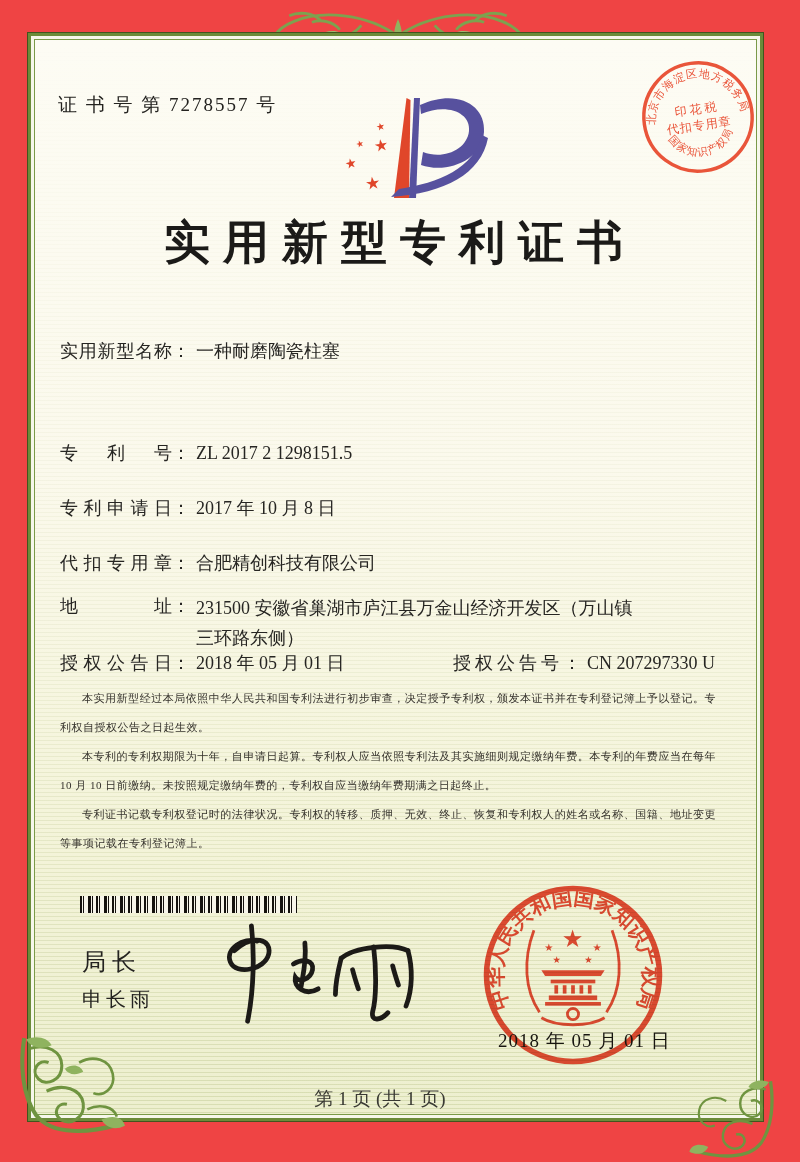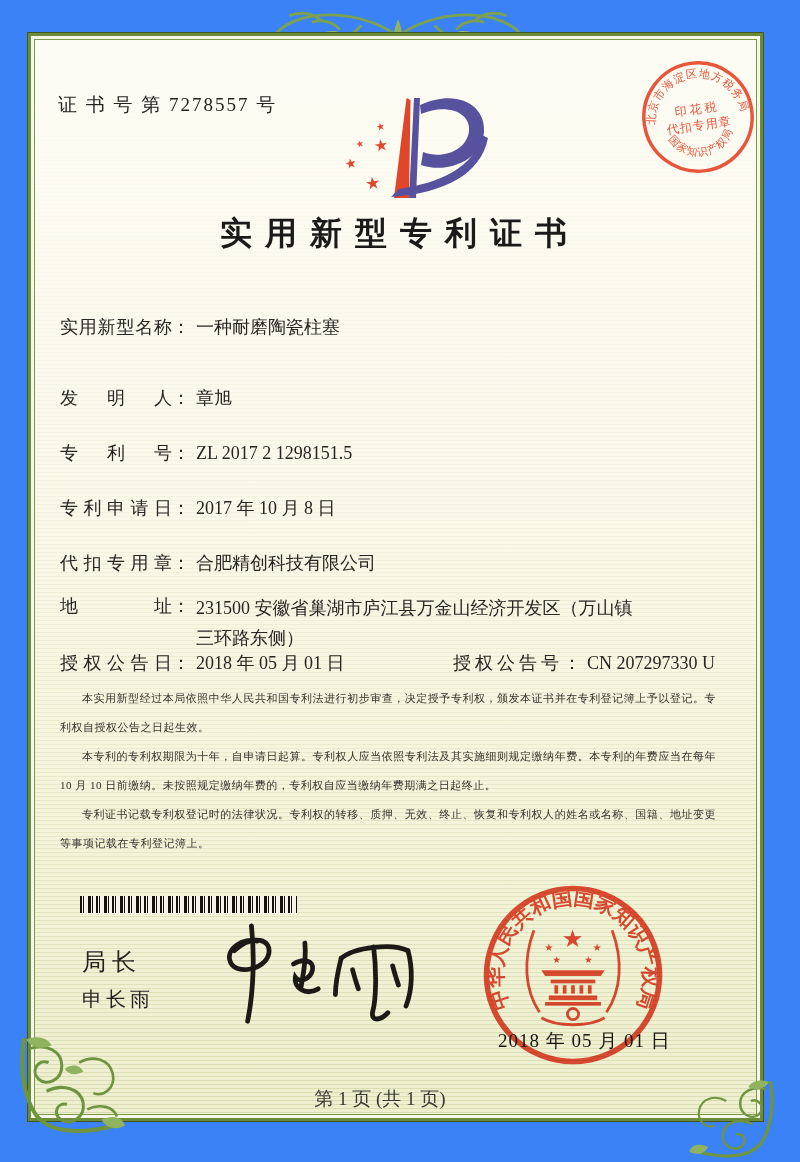--- a/index.html
+++ b/index.html
@@ -1,31 +1,31 @@
 <!DOCTYPE html>
 <html><head>
 <meta charset="utf-8">
 <style>
   html,body{margin:0;padding:0;background:#ffffff;}
-  .page{position:relative;width:800px;height:1162px;margin:0 auto;background:#3b82f6;
+  .page{position:relative;width:800px;height:1162px;margin:0 auto;background:#ef4444;
         overflow:hidden;font-family:"Liberation Serif",serif;color:#2b2a26;}
   
   .cert-frame{position:absolute;left:28px;top:33px;width:729px;height:1082px;
         border:3px solid #6b8b39;outline:1px solid #42551e;
         box-shadow:inset 0 0 0 3px rgba(253,252,244,.95), inset 0 0 0 4px #7a9a48;}
   .cert-bg{position:absolute;inset:4px;
         background:linear-gradient(180deg,#fdfcf4 0%,#fbf9ec 40%,#f4f4da 72%,#edefcf 100%);}
   .cert-bg::after{content:"";position:absolute;inset:0;
         background:repeating-linear-gradient(180deg,rgba(150,165,90,.25) 0 1px,transparent 1px 4px);
         -webkit-mask-image:linear-gradient(180deg,transparent 0%,rgba(0,0,0,.35) 55%,#000 100%);
         mask-image:linear-gradient(180deg,transparent 0%,rgba(0,0,0,.35) 55%,#000 100%);}
   
   .cert-no{position:absolute;left:58px;top:92px;font-size:19px;letter-spacing:2px;color:#242320;}
   .cert-title{position:absolute;left:0;top:212px;width:800px;text-align:center;
-        font-size:32px;font-weight:bold;letter-spacing:13px;color:#1b1a18;}
+        font-size:46px;font-weight:bold;letter-spacing:13px;color:#1b1a18;}
   .f-row{position:absolute;left:60px;font-size:18px;line-height:26px;white-space:nowrap;color:#262522;}
   .f-label{display:inline-block;width:112px;text-align:justify;text-align-last:justify;vertical-align:top;}
   .f-colon{vertical-align:top;}
   .f-value{margin-left:6px;vertical-align:top;}
   .f-value-block{display:inline-block;white-space:normal;width:505px;line-height:30px;}
   .grant-no{position:absolute;left:393px;top:0;}
   .grant-no .g-label{letter-spacing:4px;margin-top:18px;}
   .paragraphs{position:absolute;left:60px;top:684px;width:656px;font-size:11px;
         line-height:29px;letter-spacing:.5px;color:#35322c;text-align:justify;}
   .paragraphs p{margin:0;text-indent:2em;}
@@ -137,25 +137,22 @@
     </text>
     <text x="60" y="56" font-size="12.5" fill="#e8472b" text-anchor="middle" letter-spacing="3">印花税</text>
     <text x="60" y="73" font-size="12.5" fill="#e8472b" text-anchor="middle" letter-spacing="1">代扣专用章</text>
     <text font-size="11" fill="#e8472b" letter-spacing="1">
       <textPath href="#taxBot" startOffset="50%" text-anchor="middle">国家知识产权局</textPath>
     </text>
   </svg>
 
   <div class="cert-title">实用新型专利证书</div>
 
-  <div class="f-row" style="top:314px">
+  <div class="f-row" style="top:338px">
     <span class="f-label">实用新型名称</span><span class="f-colon">：</span><span class="f-value">一种耐磨陶瓷柱塞</span>
-  </div>
-  <div class="f-row" style="top:385px">
-    <span class="f-label">发明人</span><span class="f-colon">：</span><span class="f-value">章旭</span>
   </div>
   <div class="f-row" style="top:440px">
     <span class="f-label">专利号</span><span class="f-colon">：</span><span class="f-value">ZL 2017 2 1298151.5</span>
   </div>
   <div class="f-row" style="top:495px">
     <span class="f-label">专利申请日</span><span class="f-colon">：</span><span class="f-value">2017 年 10 月 8 日</span>
   </div>
   <div class="f-row" style="top:550px">
     <span class="f-label">代扣专用章</span><span class="f-colon">：</span><span class="f-value">合肥精创科技有限公司</span>
   </div>

